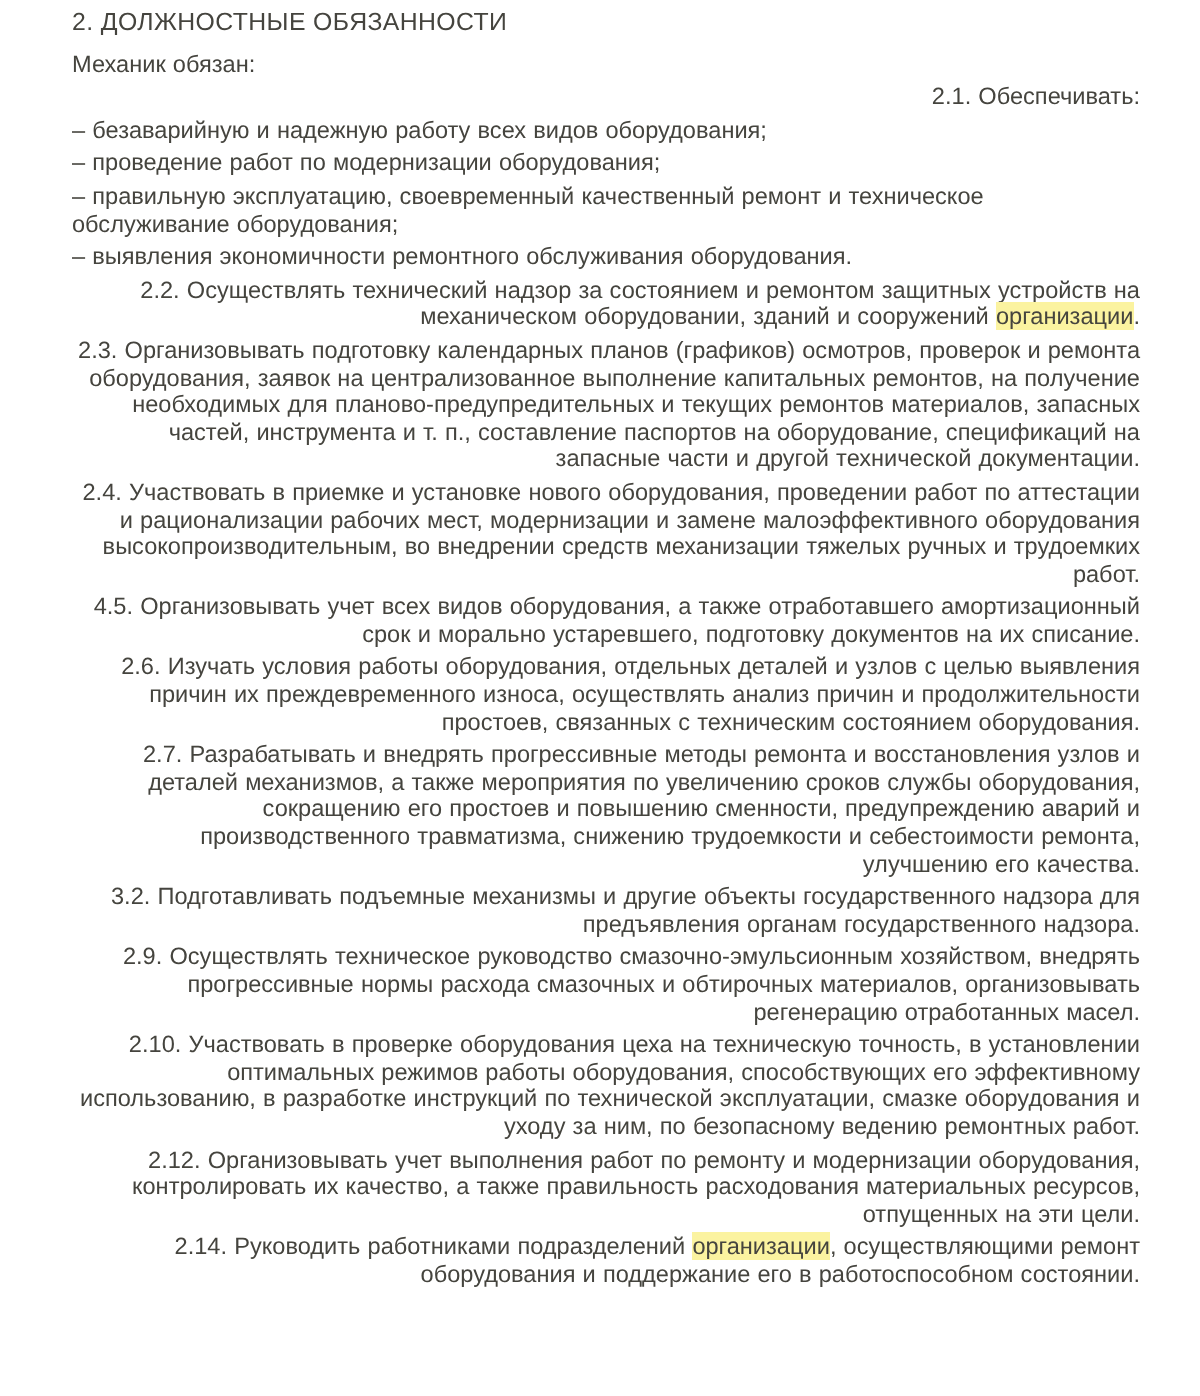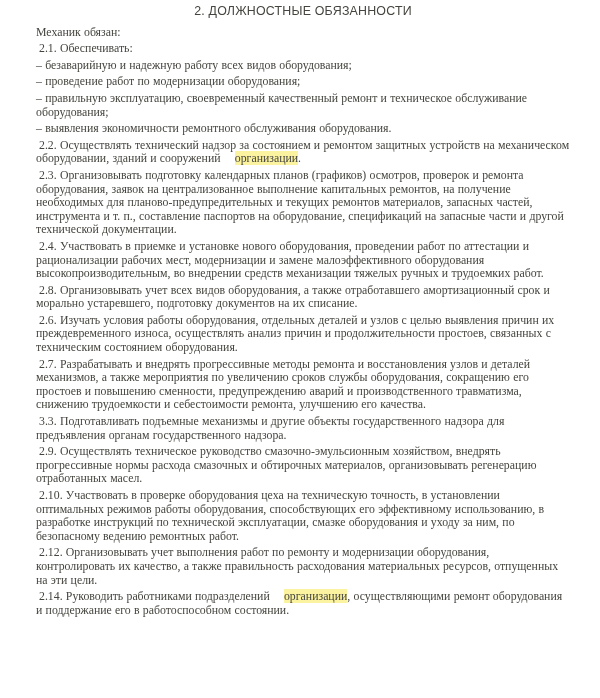--- a/index.html
+++ b/index.html
@@ -18,54 +18,51 @@
   }
   .doc {
     width: 600px;
     height: 698px;
     padding: 5px 30px 0 36px;
     color: var(--text-color);
     font-size: 11.8px;
     line-height: 13.6px;
   }
   .doc-title {
-    text-align: center;
     font-size: 12.4px;
     margin: 0 0 7px 0;
     letter-spacing: 0.2px;
   }
   .para {
     margin: 0 0 3px 0;
     text-align: left;
     word-spacing: 0.3px;
-    font-family: Liberation Serif, serif;
   }
-  .para.numbered { text-indent: 3px; }
+  .para.numbered { text-indent: 3px; text-align: right; }
   .hl {
     background: var(--highlight-color);
-    margin-left: 11px;
   }
 </style>
 </head>
 <body>
 
 <div class="doc">
   <div class="doc-title">2. ДОЛЖНОСТНЫЕ ОБЯЗАННОСТИ</div>
   <div class="doc-body">
       <p class="para"><span>Механик обязан:</span></p>
       <p class="para numbered"><span>2.1. Обеспечивать:</span></p>
       <p class="para"><span>– безаварийную и надежную работу всех видов оборудования;</span></p>
       <p class="para"><span>– проведение работ по модернизации оборудования;</span></p>
       <p class="para"><span> – правильную эксплуатацию, своевременный качественный ремонт и техническое обслуживание оборудования;</span></p>
       <p class="para"><span>– выявления экономичности ремонтного обслуживания оборудования.</span></p>
       <p class="para numbered"><span>2.2. Осуществлять технический надзор за состоянием и ремонтом защитных устройств на механическом оборудовании, зданий и сооружений </span><span class="hl">организации</span><span>.</span></p>
       <p class="para numbered"><span>2.3. Организовывать подготовку календарных планов (графиков) осмотров, проверок и ремонта оборудования, заявок на централизованное выполнение капитальных ремонтов, на получение необходимых для планово-предупредительных и текущих ремонтов материалов, запасных частей, инструмента и т. п., составление паспортов на оборудование, спецификаций на запасные части и другой технической документации.</span></p>
       <p class="para numbered"><span>2.4. Участвовать в приемке и установке нового оборудования, проведении работ по аттестации и рационализации рабочих мест, модернизации и замене малоэффективного оборудования высокопроизводительным, во внедрении средств механизации тяжелых ручных и трудоемких работ.</span></p>
-      <p class="para numbered"><span>2.8. Организовывать учет всех видов оборудования, а также отработавшего амортизационный срок и морально устаревшего, подготовку документов на их списание.</span></p>
+      <p class="para numbered"><span>4.5. Организовывать учет всех видов оборудования, а также отработавшего амортизационный срок и морально устаревшего, подготовку документов на их списание.</span></p>
       <p class="para numbered"><span>2.6. Изучать условия работы оборудования, отдельных деталей и узлов с целью выявления причин их преждевременного износа, осуществлять анализ причин и продолжительности простоев, связанных с техническим состоянием оборудования.</span></p>
       <p class="para numbered"><span>2.7. Разрабатывать и внедрять прогрессивные методы ремонта и восстановления узлов и деталей механизмов, а также мероприятия по увеличению сроков службы оборудования, сокращению его простоев и повышению сменности, предупреждению аварий и производственного травматизма, снижению трудоемкости и себестоимости ремонта, улучшению его качества.</span></p>
-      <p class="para numbered"><span>3.3. Подготавливать подъемные механизмы и другие объекты государственного надзора для предъявления органам государственного надзора.</span></p>
+      <p class="para numbered"><span>3.2. Подготавливать подъемные механизмы и другие объекты государственного надзора для предъявления органам государственного надзора.</span></p>
       <p class="para numbered"><span>2.9. Осуществлять техническое руководство смазочно-эмульсионным хозяйством, внедрять прогрессивные нормы расхода смазочных и обтирочных материалов, организовывать регенерацию отработанных масел.</span></p>
       <p class="para numbered"><span>2.10. Участвовать в проверке оборудования цеха на техническую точность, в установлении оптимальных режимов работы оборудования, способствующих его эффективному использованию, в разработке инструкций по технической эксплуатации, смазке оборудования и уходу за ним, по безопасному ведению ремонтных работ.</span></p>
       <p class="para numbered"><span>2.12. Организовывать учет выполнения работ по ремонту и модернизации оборудования, контролировать их качество, а также правильность расходования материальных ресурсов, отпущенных на эти цели.</span></p>
       <p class="para numbered"><span>2.14. Руководить работниками подразделений </span><span class="hl">организации</span><span>, осуществляющими ремонт оборудования и поддержание его в работоспособном состоянии.</span></p>
     </div>
 </div>
 
 </body></html>

